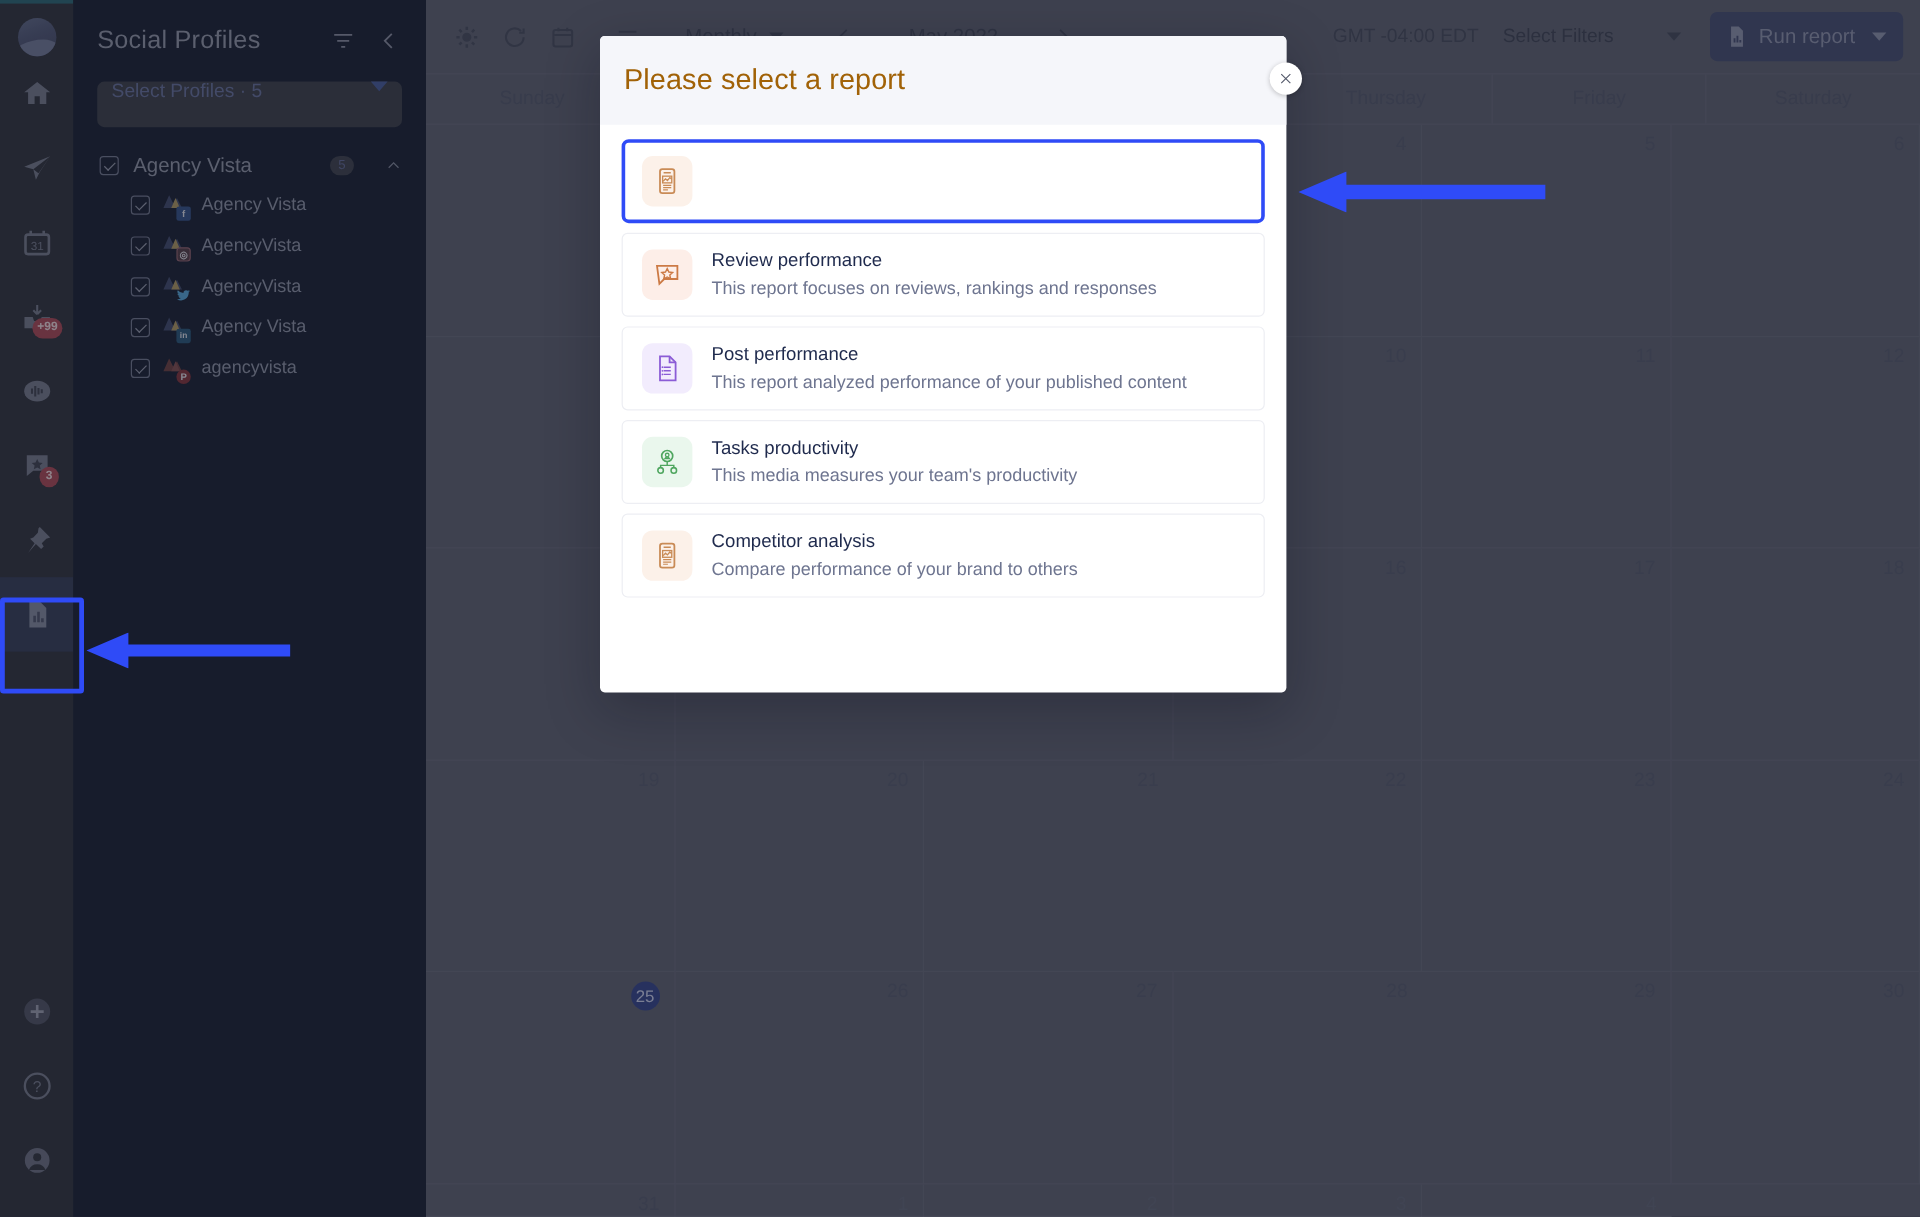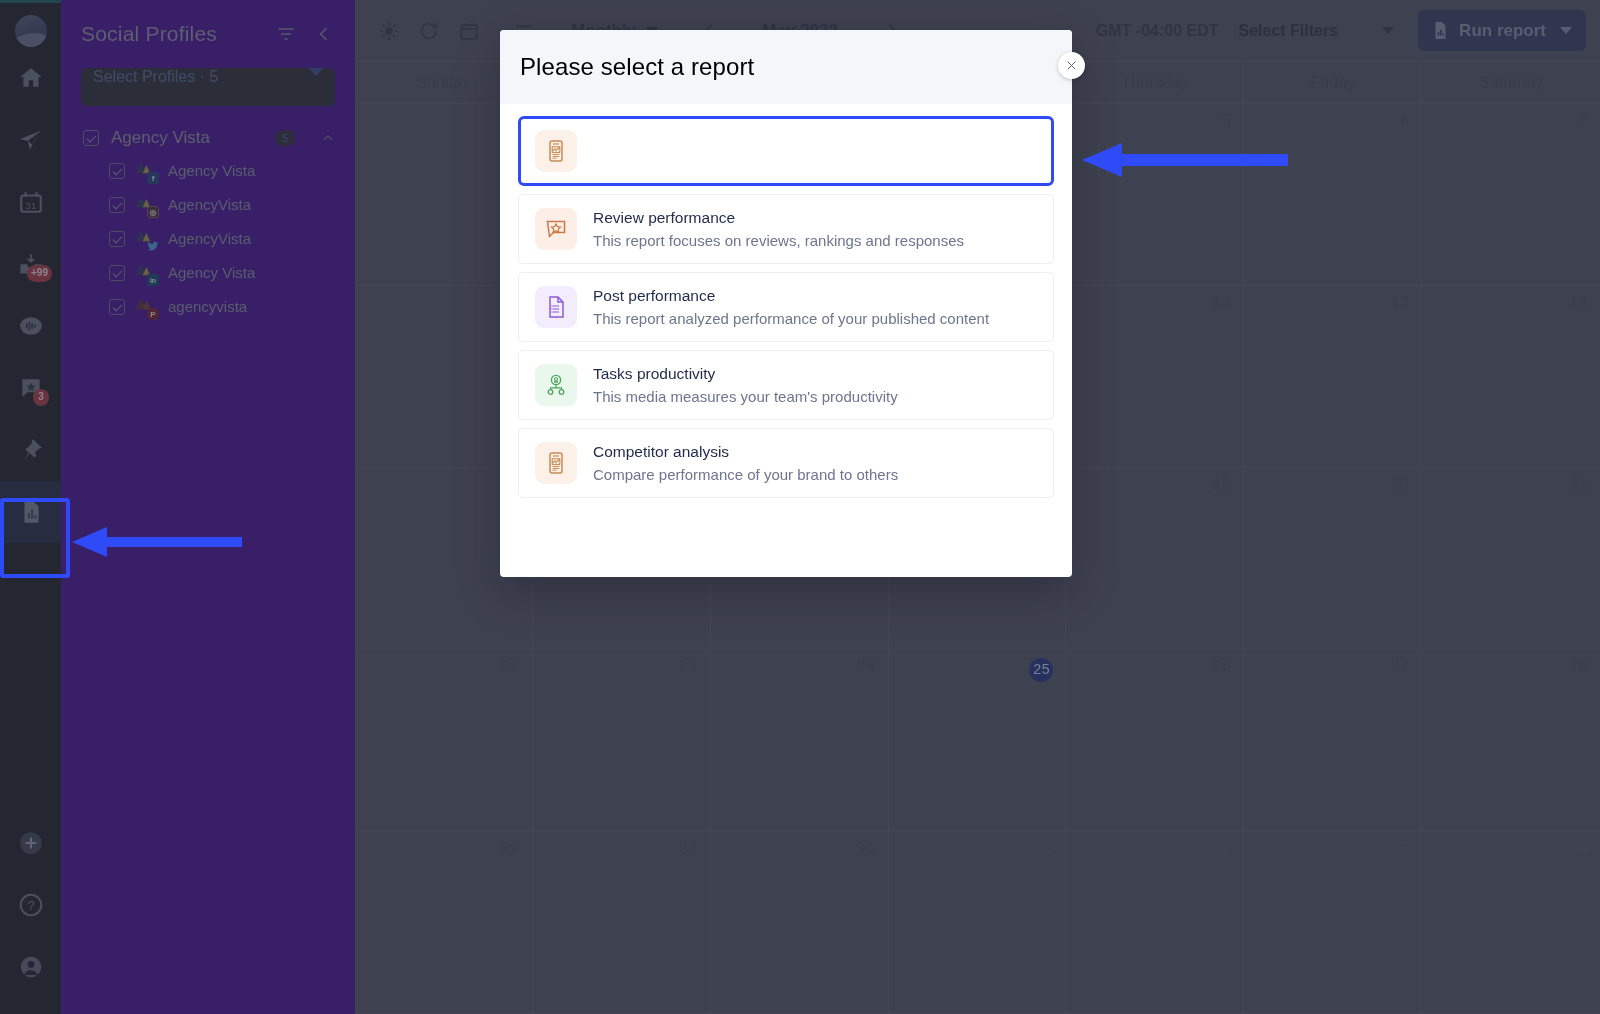--- a/index.html
+++ b/index.html
@@ -43,21 +43,21 @@
     border-radius: 9px; padding: 3px 4px 4px 4px; min-width: 16px; text-align: center;
   }
   .rail-badge.small { padding: 3px 5px 4px 5px; right: 12px; }
   .rail-item.active { background: #2c3551; }
   .rail-spacer { flex: 1; }
   .rail-bottom { margin-bottom: 16px; }
 
   
   .panel {
     position: absolute; left: 61px; top: 0; width: 294px; height: 1014px;
-    background: #4c1d95;
+    background: #0f172a;
   }
   .panel-head {
     display: flex; align-items: center; padding: 22px 20px 0 20px;
   }
   .panel-title { font-size: 21px; color: #8b90a3; letter-spacing:.2px; }
   .panel-head-actions { margin-left:auto; display:flex; align-items:center; gap:16px; }
   .ico-btn { width:22px; height:22px; display:flex; align-items:center; justify-content:center; cursor:pointer;}
   .ico-btn svg { width: 20px; height: 20px; stroke:#81869a; fill:none; stroke-width:1.8; }
 
   .profile-select {
@@ -111,21 +111,20 @@
   .prof-name{ font-size:15px; color:#868ca0; }
 
   
   .cal {
     position: absolute; left:355px; top:0; right:0; bottom:0;
     background: #565a6b;
   }
   .cal-toolbar {
     height: 61px; display:flex; align-items:center; padding: 14px 14px;
     gap: 0px;
-    font-weight: bold;
   }
   .tb-ico { width:40px; height:40px; display:flex; align-items:center; justify-content:center; cursor:pointer;}
   .tb-ico svg{ width:22px; height:22px; stroke:#3f4456; fill:none; stroke-width:1.9;}
   .tb-sep { width: 14px; }
   .tb-text { font-size:17px; color:#3b4053; display:flex; align-items:center; gap:10px; cursor:pointer;}
   .tb-caret { width:0;height:0;border-left:6px solid transparent;border-right:6px solid transparent;border-top:7px solid #3b4053;}
   .tb-arrow { width:34px;height:34px;display:flex;align-items:center;justify-content:center;cursor:pointer;}
   .tb-arrow svg{width:17px;height:17px;stroke:#3b4053;fill:none;stroke-width:2;}
   .tb-month { font-size:17px; color:#3b4053; min-width:92px; text-align:center;}
   .tb-right { margin-left:auto; display:flex; align-items:center; gap:0; }
@@ -139,21 +138,21 @@
   .run-btn span{ font-size:17px; color:#868ca6; }
   .run-ico { width:17px;height:19px; }
   .run-caret{ width:0;height:0;border-left:6px solid transparent;border-right:6px solid transparent;border-top:7px solid #868ca6; margin-left:4px;}
 
   .cal-header { display:grid; grid-template-columns: repeat(7,1fr); height:42px; border-top:1px solid #5f6374;}
   .cal-header div {
     display:flex; align-items:center; justify-content:center;
     font-size:16px; color:#4b5064; border-right:1px solid #5f6374;
   }
   .cal-header div:last-child{border-right:none;}
-  .cal-grid { display:grid; grid-template-columns:repeat(7,1fr); grid-template-rows: repeat(5, 1fr); height: calc(1014px - 61px - 42px); border-top:1px solid #5f6374;font-family:Liberation Mono, monospace;}
+  .cal-grid { display:grid; grid-template-columns:repeat(6,1fr); grid-template-rows: repeat(5, 1fr); height: calc(1014px - 61px - 42px); border-top:1px solid #5f6374;}
   .cal-cell {
     border-right:1px solid #5f6374; border-bottom:1px solid #5f6374;
     padding: 8px 12px 0 0; text-align:right; position:relative;
   }
   .cal-cell:nth-child(7n){border-right:none;}
   .daynum { font-size:16px; color:#4e5366; }
   .daynum.muted { color:#5a5f71; }
   .daynum.today {
     display:inline-flex; align-items:center; justify-content:center;
     width:24px;height:24px;border-radius:50%; background:#2d3d86; color:#c3c9e6;
@@ -167,21 +166,21 @@
   #modal {
     position:absolute; left:500px; top:30px; width:572px; height:547px;
     background:#fff; border-radius:4px;
     box-shadow: 0 14px 44px rgba(10,12,25,.28);
     overflow: visible;
   }
   .modal-head {
     height:74px; background:#f5f6fa; border-radius:4px 4px 0 0;
     display:flex; align-items:center; padding: 0 20px;
   }
-  .modal-title { font-size:24px; color:#000000; letter-spacing:.1px; }
+  .modal-title { font-size:24px; color:#a16207; letter-spacing:.1px; }
   .modal-close {
     position:absolute; right:-13px; top:22px; width:27px; height:27px;
     border-radius:50%; background:#fff; box-shadow:0 1px 4px rgba(0,0,0,.22);
     display:flex; align-items:center; justify-content:center; cursor:pointer;
   }
   .modal-close svg{ width:13px;height:13px;stroke:#555a6b;stroke-width:1.8; }
 
   .modal-body{ padding: 12px 18px 20px 18px; }
   .report-row {
     display:flex; align-items:center; gap:16px;

